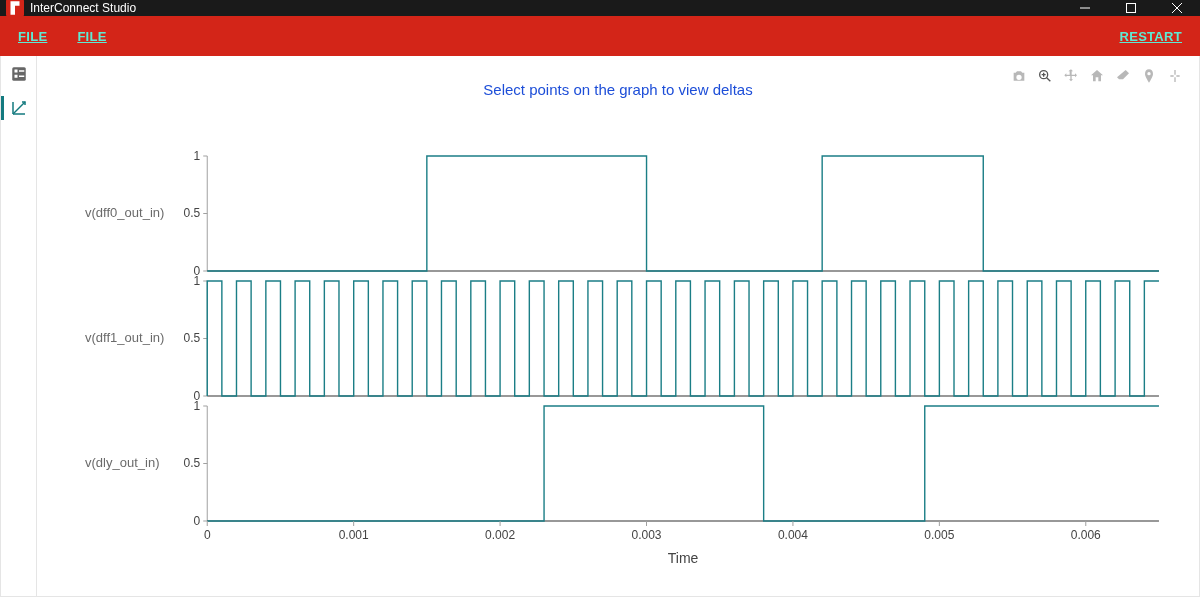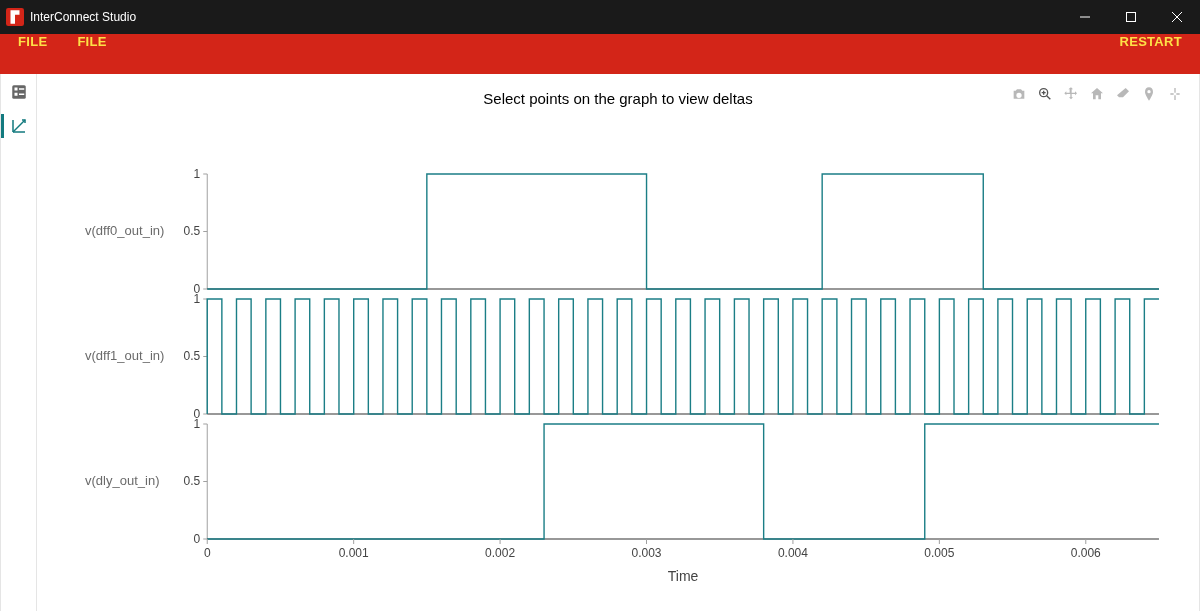--- a/index.html
+++ b/index.html
@@ -1,39 +1,39 @@
 <!DOCTYPE html>
 <html><head>
 <meta charset="utf-8">
 <style>
   * { box-sizing: border-box; margin: 0; padding: 0; }
   html, body { width: 1200px; height: 611px; font-family: "Segoe UI", Arial, sans-serif; overflow: hidden; background: #fff; }
 
   
-  .titlebar { height: 34px; background: #1a1a1a; color: #fff; display: flex; align-items: center; font-size: 12px; }
+  .titlebar { height: 16px; background: #1a1a1a; color: #fff; display: flex; align-items: center; font-size: 12px; }
   .titlebar .appicon { width: 18px; height: 18px; margin: 0 6px 0 6px; display:flex; align-items:center; justify-content:center;}
   .titlebar .apptitle { flex: 0 0 auto; }
   .titlebar .spacer { flex: 1; }
   .winbtn { width: 46px; height: 30px; display: flex; align-items: center; justify-content: center; color: #fff; }
 
   
-  .menubar { height: 40px; background: #d32518; color: #fde047; display: flex; padding: 0 18px; font-weight: 700; font-size: 13px; letter-spacing: .3px; }
+  .menubar { height: 40px; background: #d32518; color: #5eead4; display: flex; align-items: center; padding: 0 18px; font-weight: 700; font-size: 13px; letter-spacing: .3px; text-decoration: underline; }
   .menubar .menuitem { margin-right: 30px; cursor: pointer; }
   .menubar .spacer { flex: 1; }
   .menubar .restart { cursor: pointer; padding-left: 35px; }
 
   
   .body { display: flex; height: calc(611px - 30px - 40px); border: 1px solid #e5e5e5; border-top: none;}
   .sidebar { width: 36px; border-right: 1px solid #e5e5e5; display: flex; flex-direction: column; align-items: center; padding-top: 6px; gap: 10px; }
   .sidebtn { width: 24px; height: 24px; display: flex; align-items: center; justify-content: center; border-radius: 4px; cursor: pointer; color:#444;}
   .sidebtn.active { border-left: 3px solid #137a7f; color:#137a7f; border-radius:0; width:100%; padding-right:3px;}
   .sidebtn svg { width: 18px; height: 18px; }
 
   .main { flex: 1; position: relative; }
-  .caption { text-align: center; font-size: 15px; color: #000000; padding-top: 16px; }
+  .caption { text-align: center; font-size: 15px; color: #1d4ed8; padding-top: 25px; }
 
   
   .modebar { position: absolute; top: 10px; right: 14px; display: flex; gap: 6px; color: #b8b8b8; }
   .modebtn { width: 20px; height: 20px; display: flex; align-items: center; justify-content: center; cursor: pointer; }
   .modebtn.active { color: #555; }
   .modebtn svg { width: 16px; height: 16px; }
 
   
   .chartwrap { position: absolute; top: 60px; left: 40px; right: 30px; bottom: 20px; }
   .panel-label { font-family: Arial, sans-serif; fill: #6a6a6a; font-size: 13px; }

